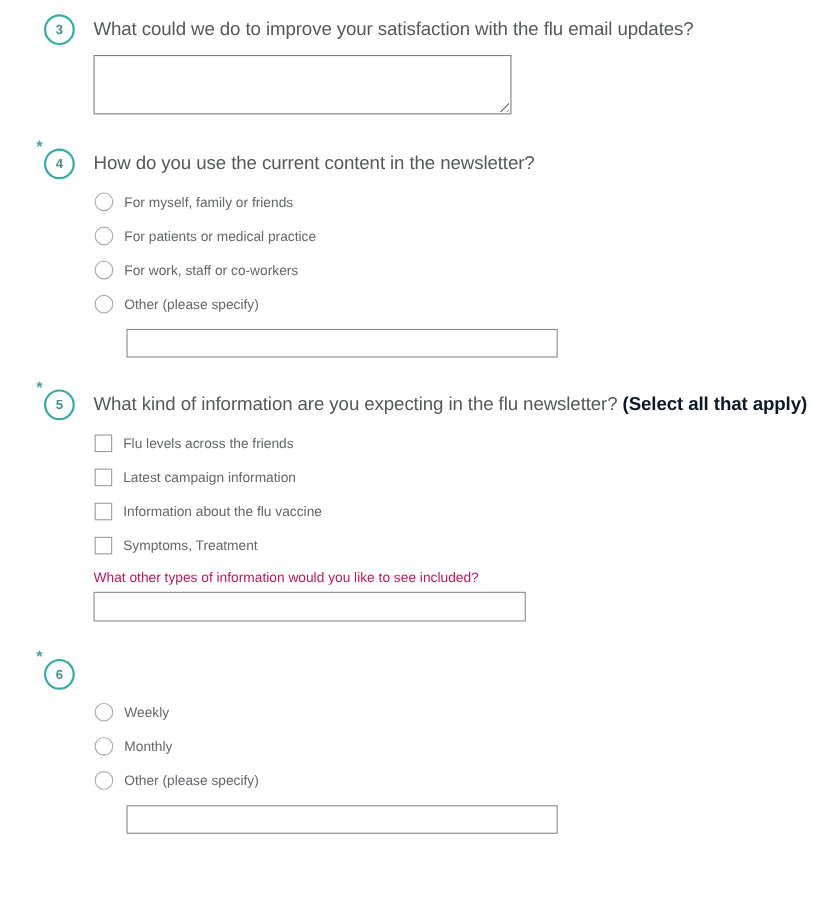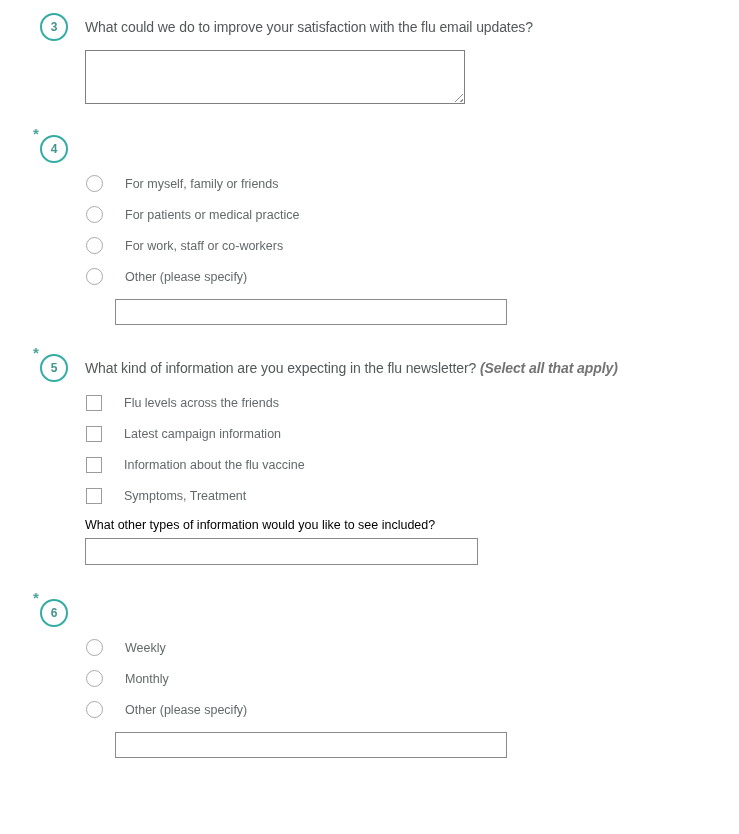--- a/index.html
+++ b/index.html
@@ -29,28 +29,27 @@
   }
   .req-star {
     position: absolute;
     top: -9px; left: -7px;
     color: #4ba39d;
     font-size: 15px; font-weight: bold;
     line-height: 1;
   }
   .q-title {
     margin-left: 17px;
-    font-size: 14px;
+    font-size: 17px;
     color: #54585a;
     letter-spacing: -0.1px;
   }
   .q-title .suffix {
     font-weight: bold;
-    font-style: italic;
-    color: #737373;
+    color: #0f172a;
   }
   
   .textarea-wrap {
     position: relative;
     margin: 9px 0 0 85px;
     width: 380px; height: 54px;
   }
   .q-textarea {
     width: 100%; height: 100%;
     border: 1px solid #7f7f7f;
@@ -71,21 +70,20 @@
     pointer-events: none;
   }
   
   .options { margin: 12px 0 0 86px; }
   .option-row {
     display: flex;
     align-items: center;
     height: 17px;
     margin-bottom: 14px;
     cursor: pointer;
-    gap: 12px;
   }
   .radio {
     flex: 0 0 auto;
     width: 17px; height: 17px;
     border: 1px solid #a9a9a9;
     border-radius: 50%;
     background: #fff;
   }
   .checkbox {
     flex: 0 0 auto;
@@ -106,21 +104,21 @@
     border: 1px solid #8a8a8a;
     background: #fff;
     font-family: "Liberation Sans", sans-serif;
     font-size: 13px; color: #54585a;
     padding: 0 6px;
     outline: none;
   }
   .sub-label {
     margin: 6px 0 0 85px;
     font-size: 12.5px;
-    color: #000000;
+    color: #be185d;
   }
   .sub-input {
     display: block;
     margin: 6px 0 0 85px;
     width: 393px; height: 27px;
     border: 1px solid #8a8a8a;
     background: #fff;
     font-family: "Liberation Sans", sans-serif;
     font-size: 13px; color: #54585a;
     padding: 0 6px;
@@ -149,20 +147,21 @@
 </div>
 
 <div class="question gap-q4">
   <div class="q-header">
     <div class="q-circle-wrap">
       <span class="req-star">*</span>
       <div class="q-circle">
         <span>4</span>
       </div>
     </div>
+    <div class="q-title">How do you use the current content in the newsletter?</div>
   </div>
   <div class="options">
     <div class="option-row">
       <span class="radio"></span>
       <span class="option-label">For myself, family or friends</span>
     </div>
     <div class="option-row">
       <span class="radio"></span>
       <span class="option-label">For patients or medical practice</span>
     </div>

